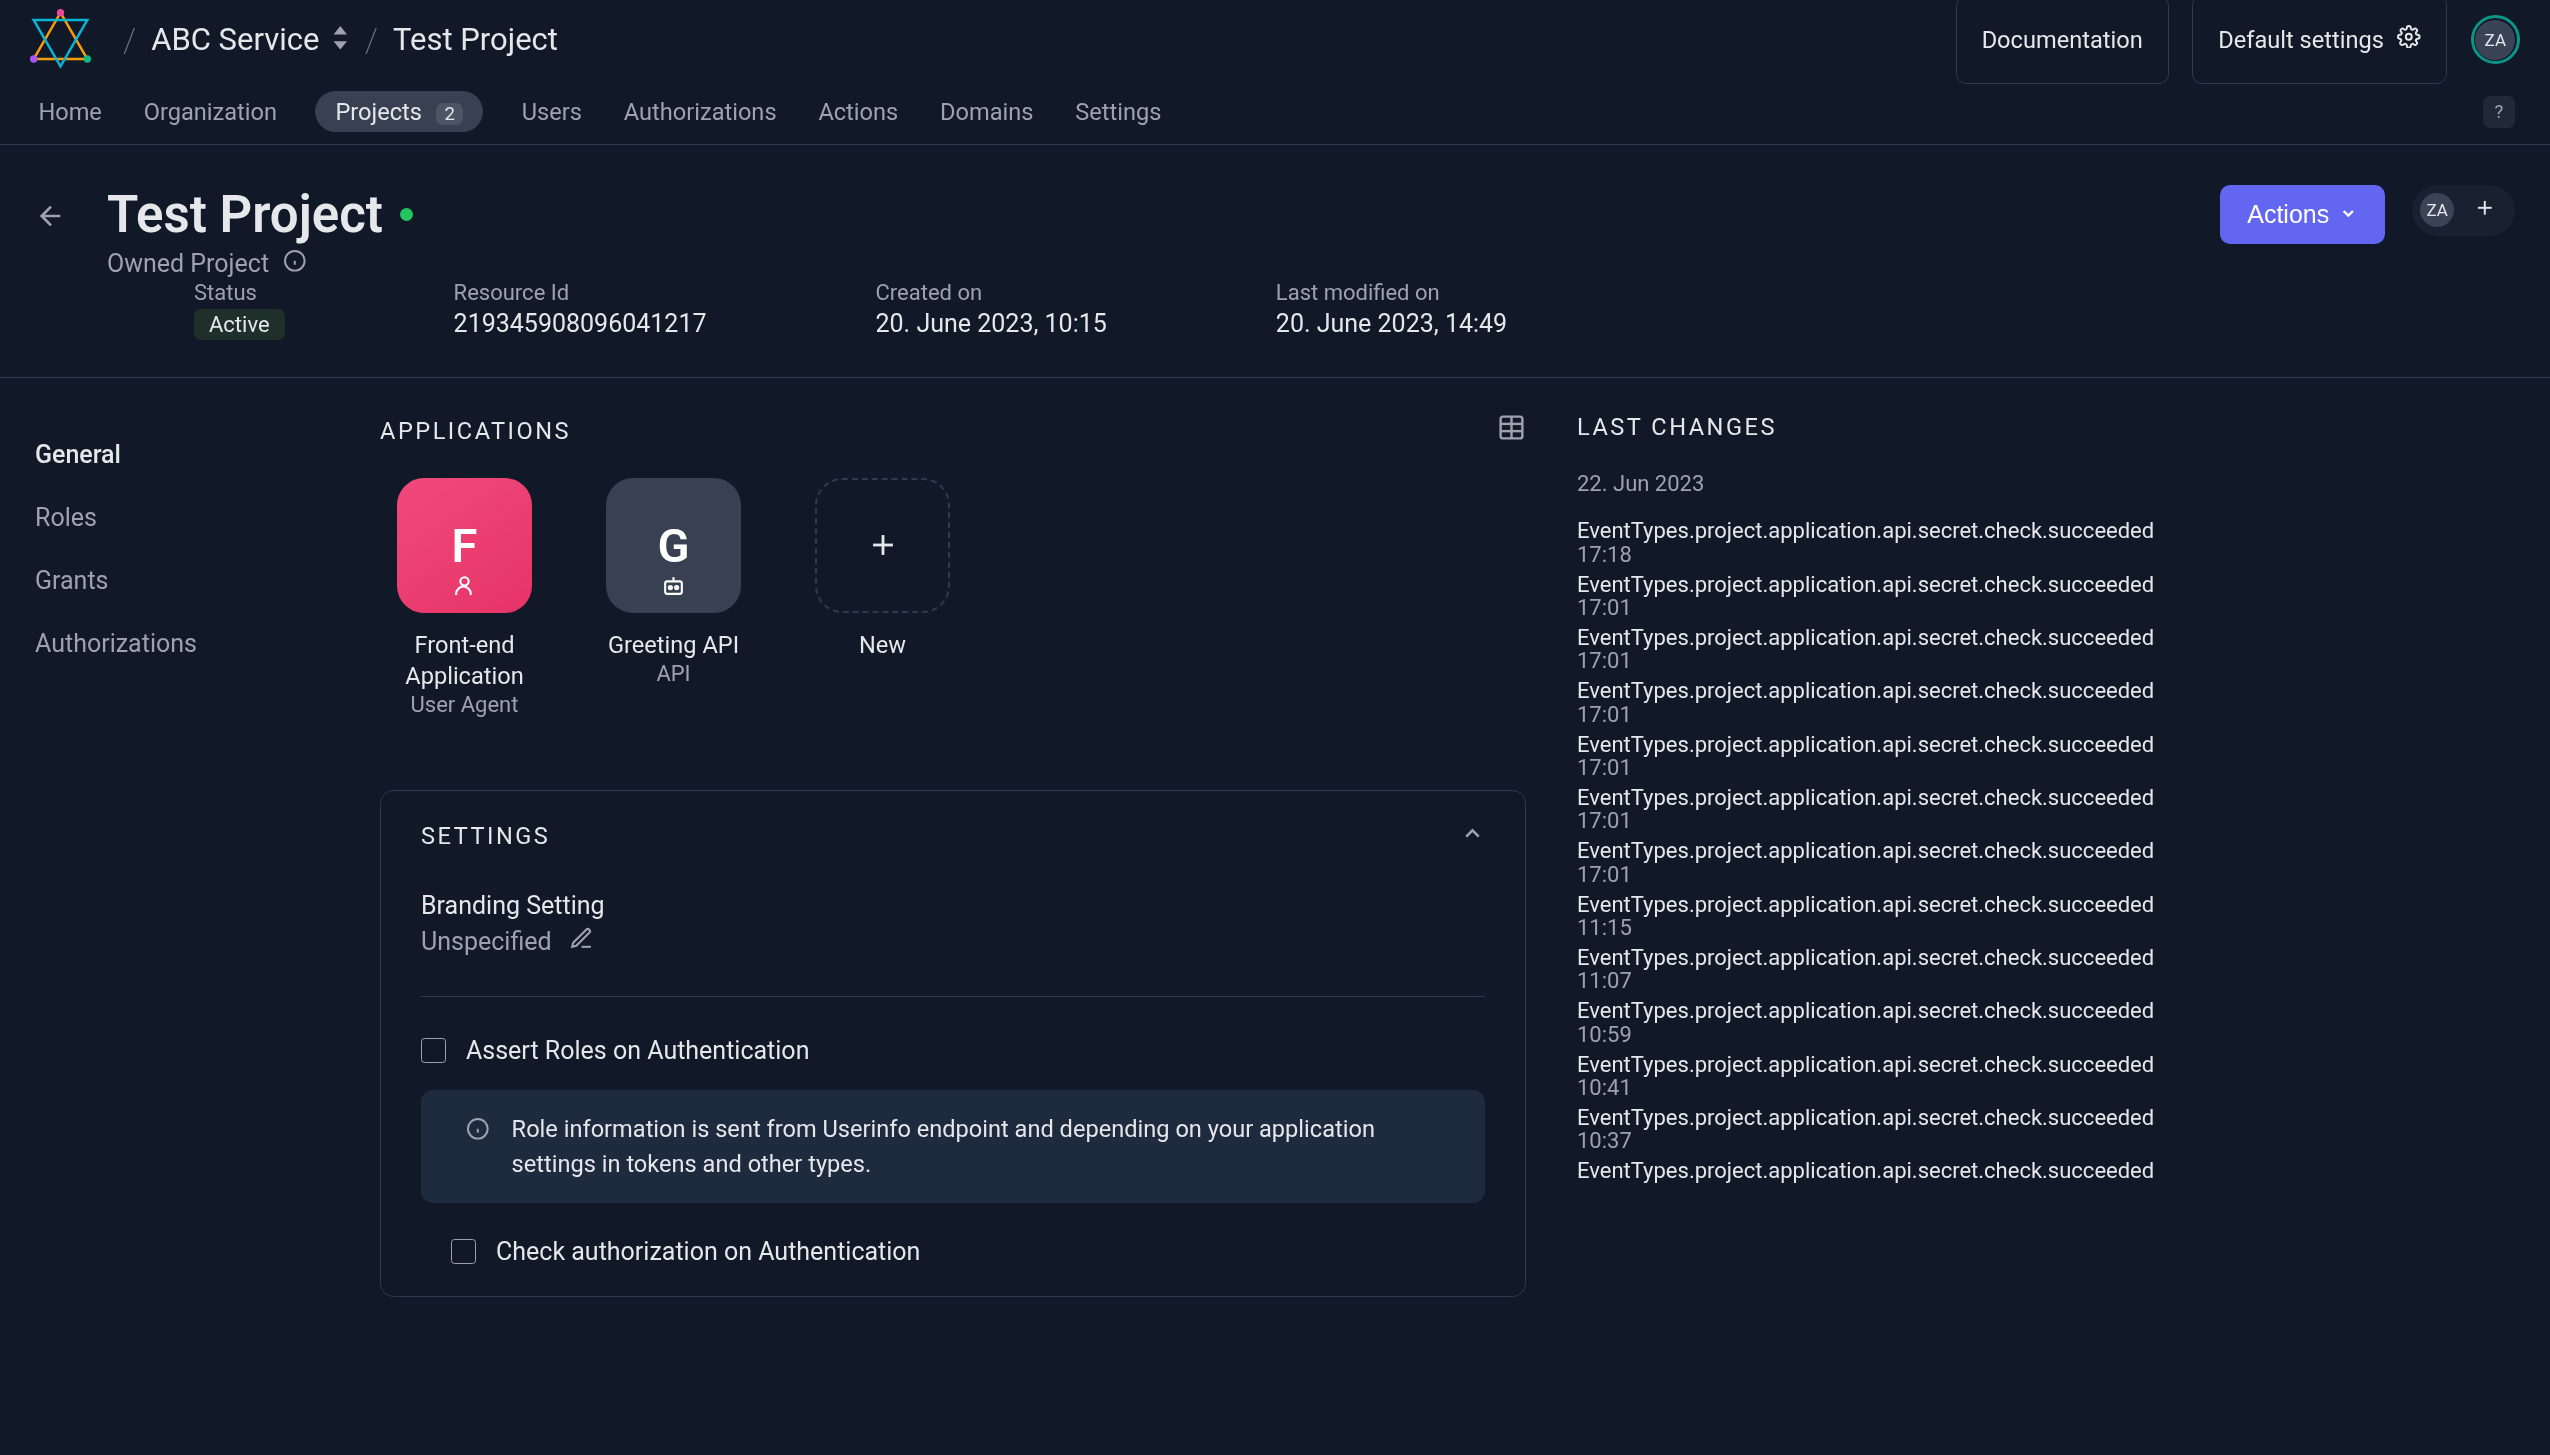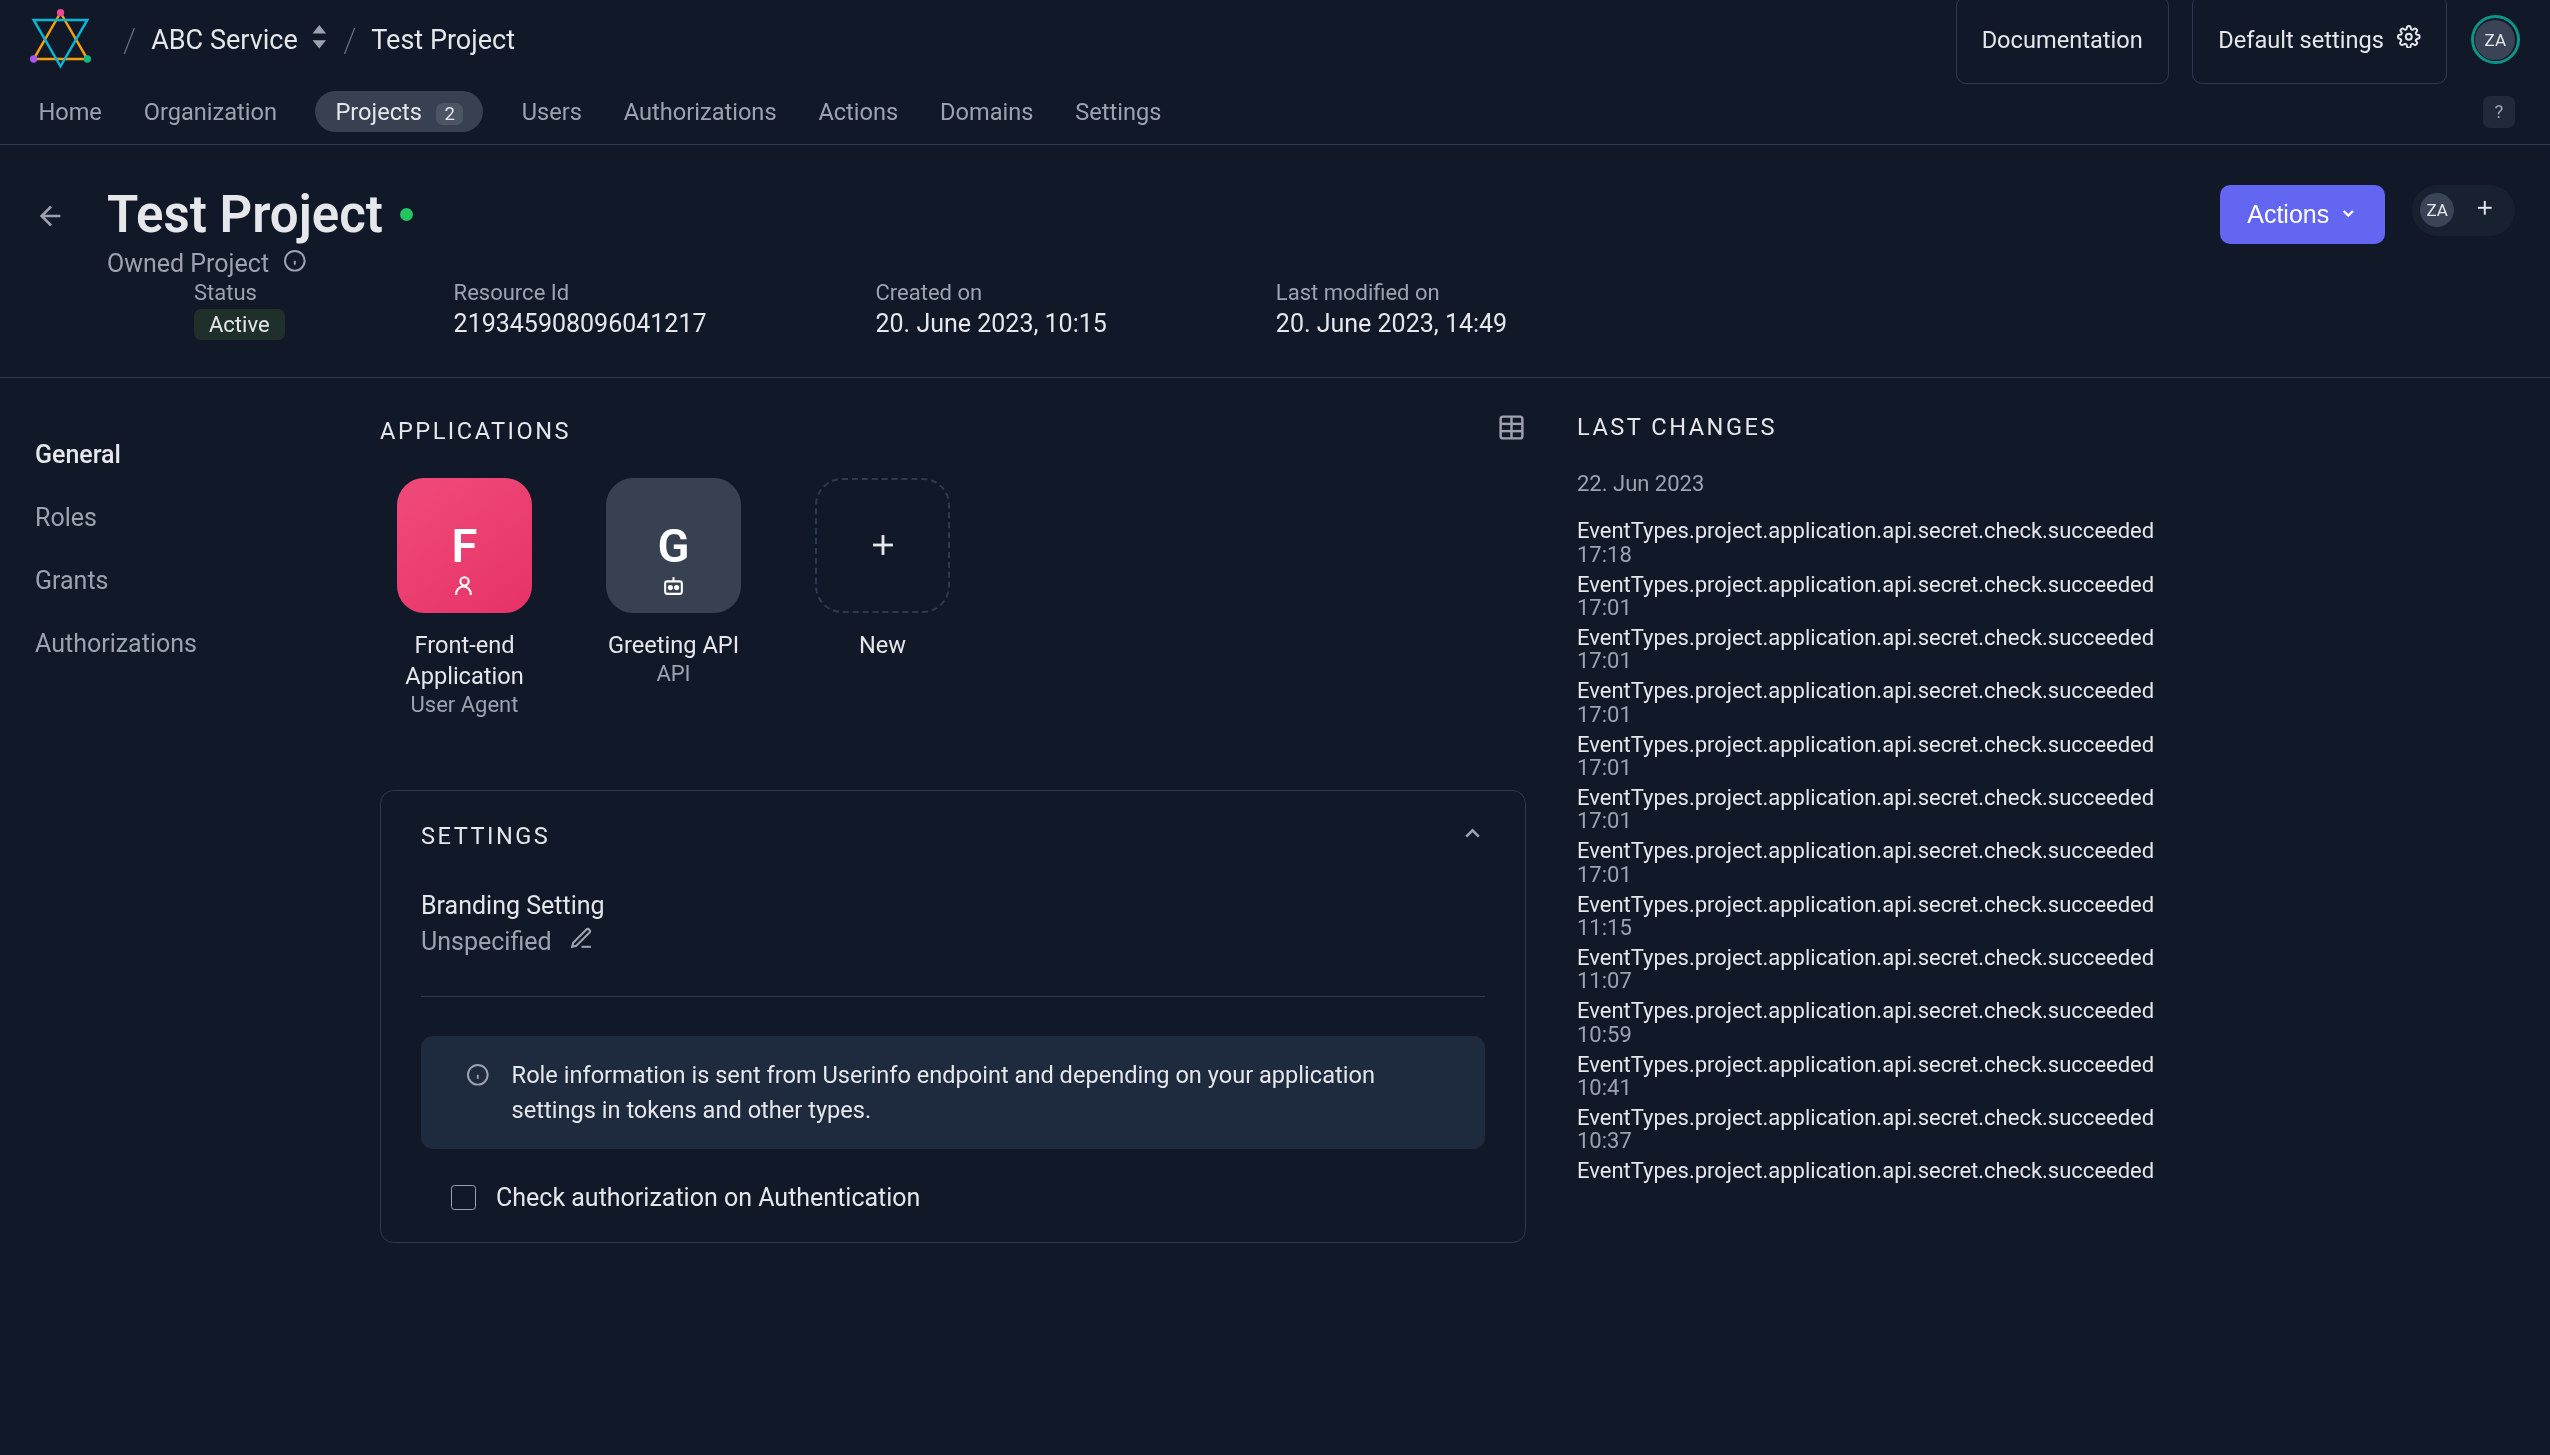--- a/index.html
+++ b/index.html
@@ -18,21 +18,21 @@
     --tile2:#374151;
     --tile-add:#1f2937;
     --info-bg:#1e2a3d;
   }
   *{box-sizing:border-box;}
   html,body{margin:0;padding:0;background:var(--bg);color:var(--text);font-family:-apple-system,BlinkMacSystemFont,"Segoe UI",Roboto,sans-serif;font-size:23.6px;width:2550px;height:1456px;overflow:hidden;}
   
   .topbar{display:flex;align-items:center;height:79px;padding:0 30px;border-bottom:0 solid var(--border);}
   .logo{width:61px;height:61px;margin-right:17px;position:relative;}
   .crumb-sep{color:var(--text-dim2);font-size:34px;margin:0 15px;font-weight:200;}
-  .crumb{font-size:27px;color:var(--text);}
+  .crumb{font-size:31px;color:var(--text);}
   .crumb-btn{display:inline-flex;align-items:center;gap:11.8px;}
   .sort-icon{color:var(--text-dim);}
   .spacer{flex:1;}
   .pill{border:0.8px solid var(--border);border-radius:10px;padding:29px 25px;margin-left:23.6px;display:inline-flex;align-items:center;gap:13.5px;font-size:23.6px;background:transparent;}
   .avatar{width:34px;height:34px;border-radius:50%;background:#3a4456;display:inline-flex;align-items:center;justify-content:center;font-size:17px;border:0;}
   .avatar-big{width:40px;height:40px;}
   .avatar-ring{border:3.4px solid #0d9488;border-radius:50%;padding:1.7px;}
   
   .nav{display:flex;align-items:center;gap:35px;height:66px;padding:0 35px;border-bottom:0.8px solid var(--border);}
   .nav a{color:var(--text-dim);text-decoration:none;font-size:23.6px;padding:6.7px 3.4px;}
@@ -286,20 +286,24 @@
       <div class="field-val">
         <span>Unspecified</span>
         <span>
           <svg width="25" height="25" viewBox="0 0 24 24" fill="none" stroke="currentColor" stroke-width="2">
               <path d="M12 20h9"></path>
               <path d="M16.5 3.5a2.1 2.1 0 0 1 3 3L7 19l-4 1 1-4z"></path>
             </svg>
         </span>
       </div>
       <hr class="sep">
+      <div class="check-row">
+        <div class="checkbox"></div>
+        <span>Assert Roles on Authentication</span>
+      </div>
       <div class="info-box">
         <span class="info-ic">
           <svg width="23.6" height="23.6" viewBox="0 0 24 24" fill="none" stroke="currentColor" stroke-width="2">
               <circle cx="12" cy="12" r="10"></circle>
               <line x1="12" y1="16" x2="12" y2="12"></line>
               <line x1="12" y1="8" x2="12.01" y2="8"></line>
             </svg>
         </span>
         <span>Role information is sent from Userinfo endpoint and depending on your application settings in tokens and other types.</span>
       </div>

